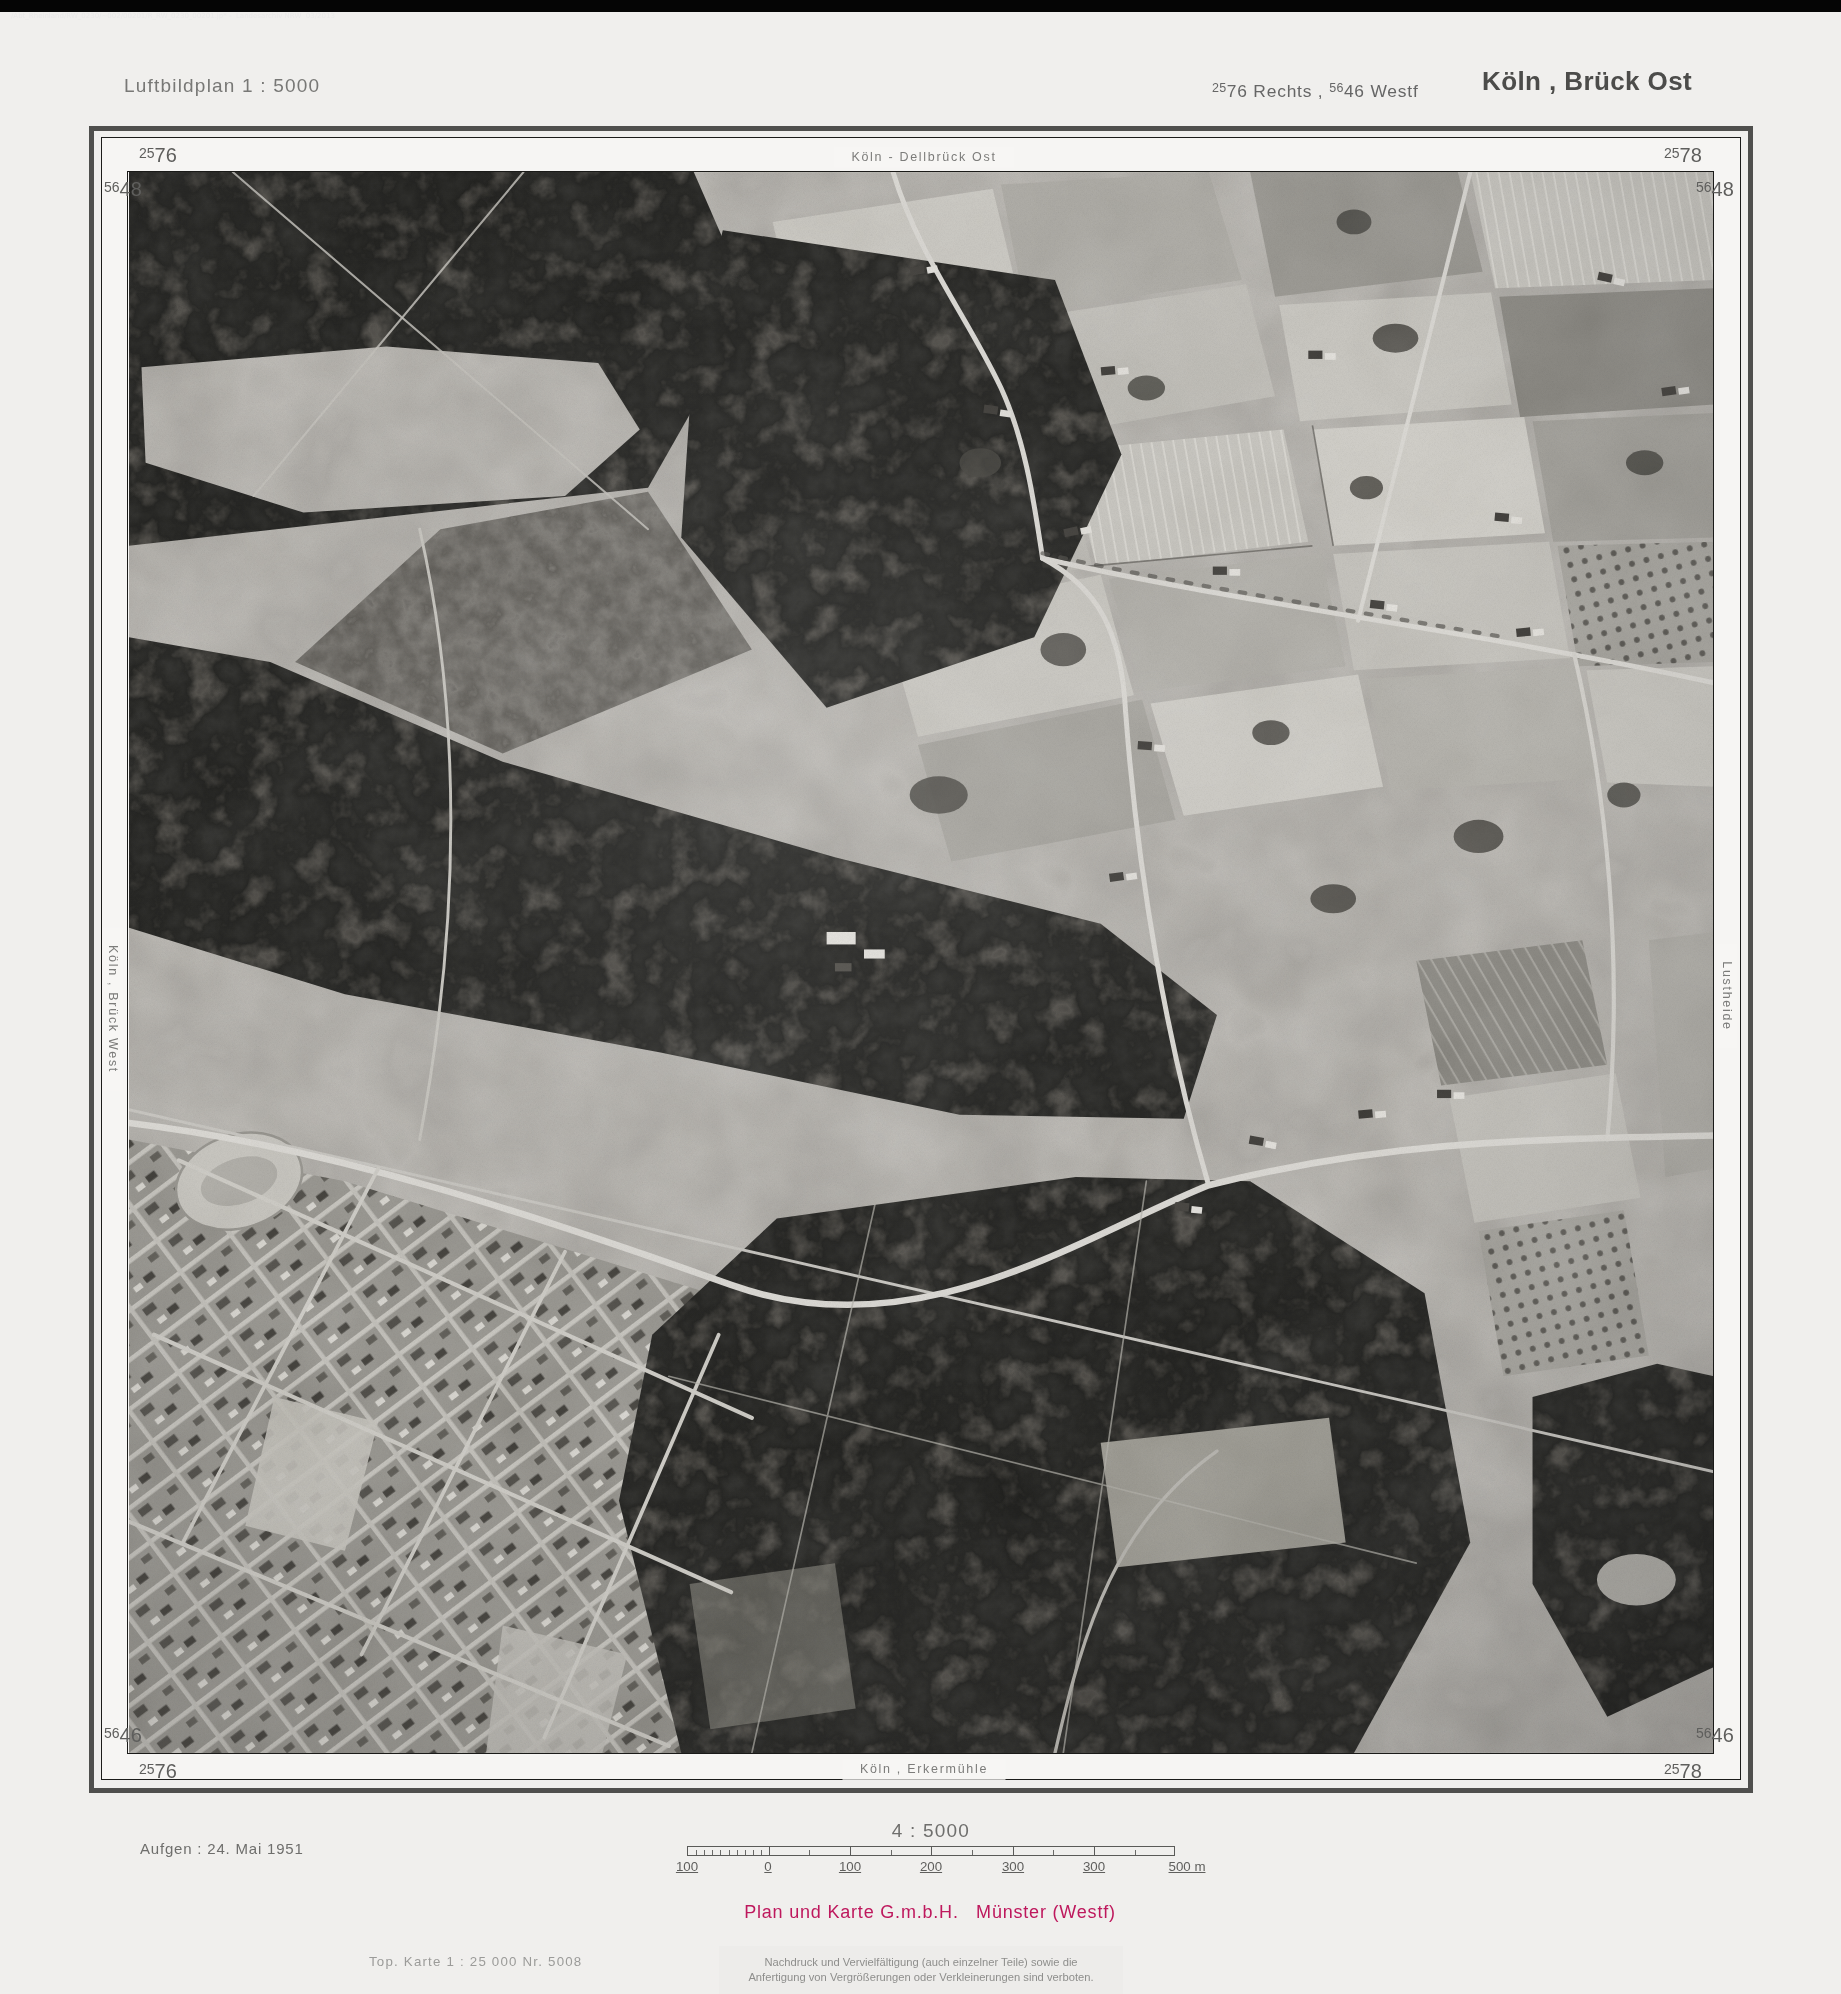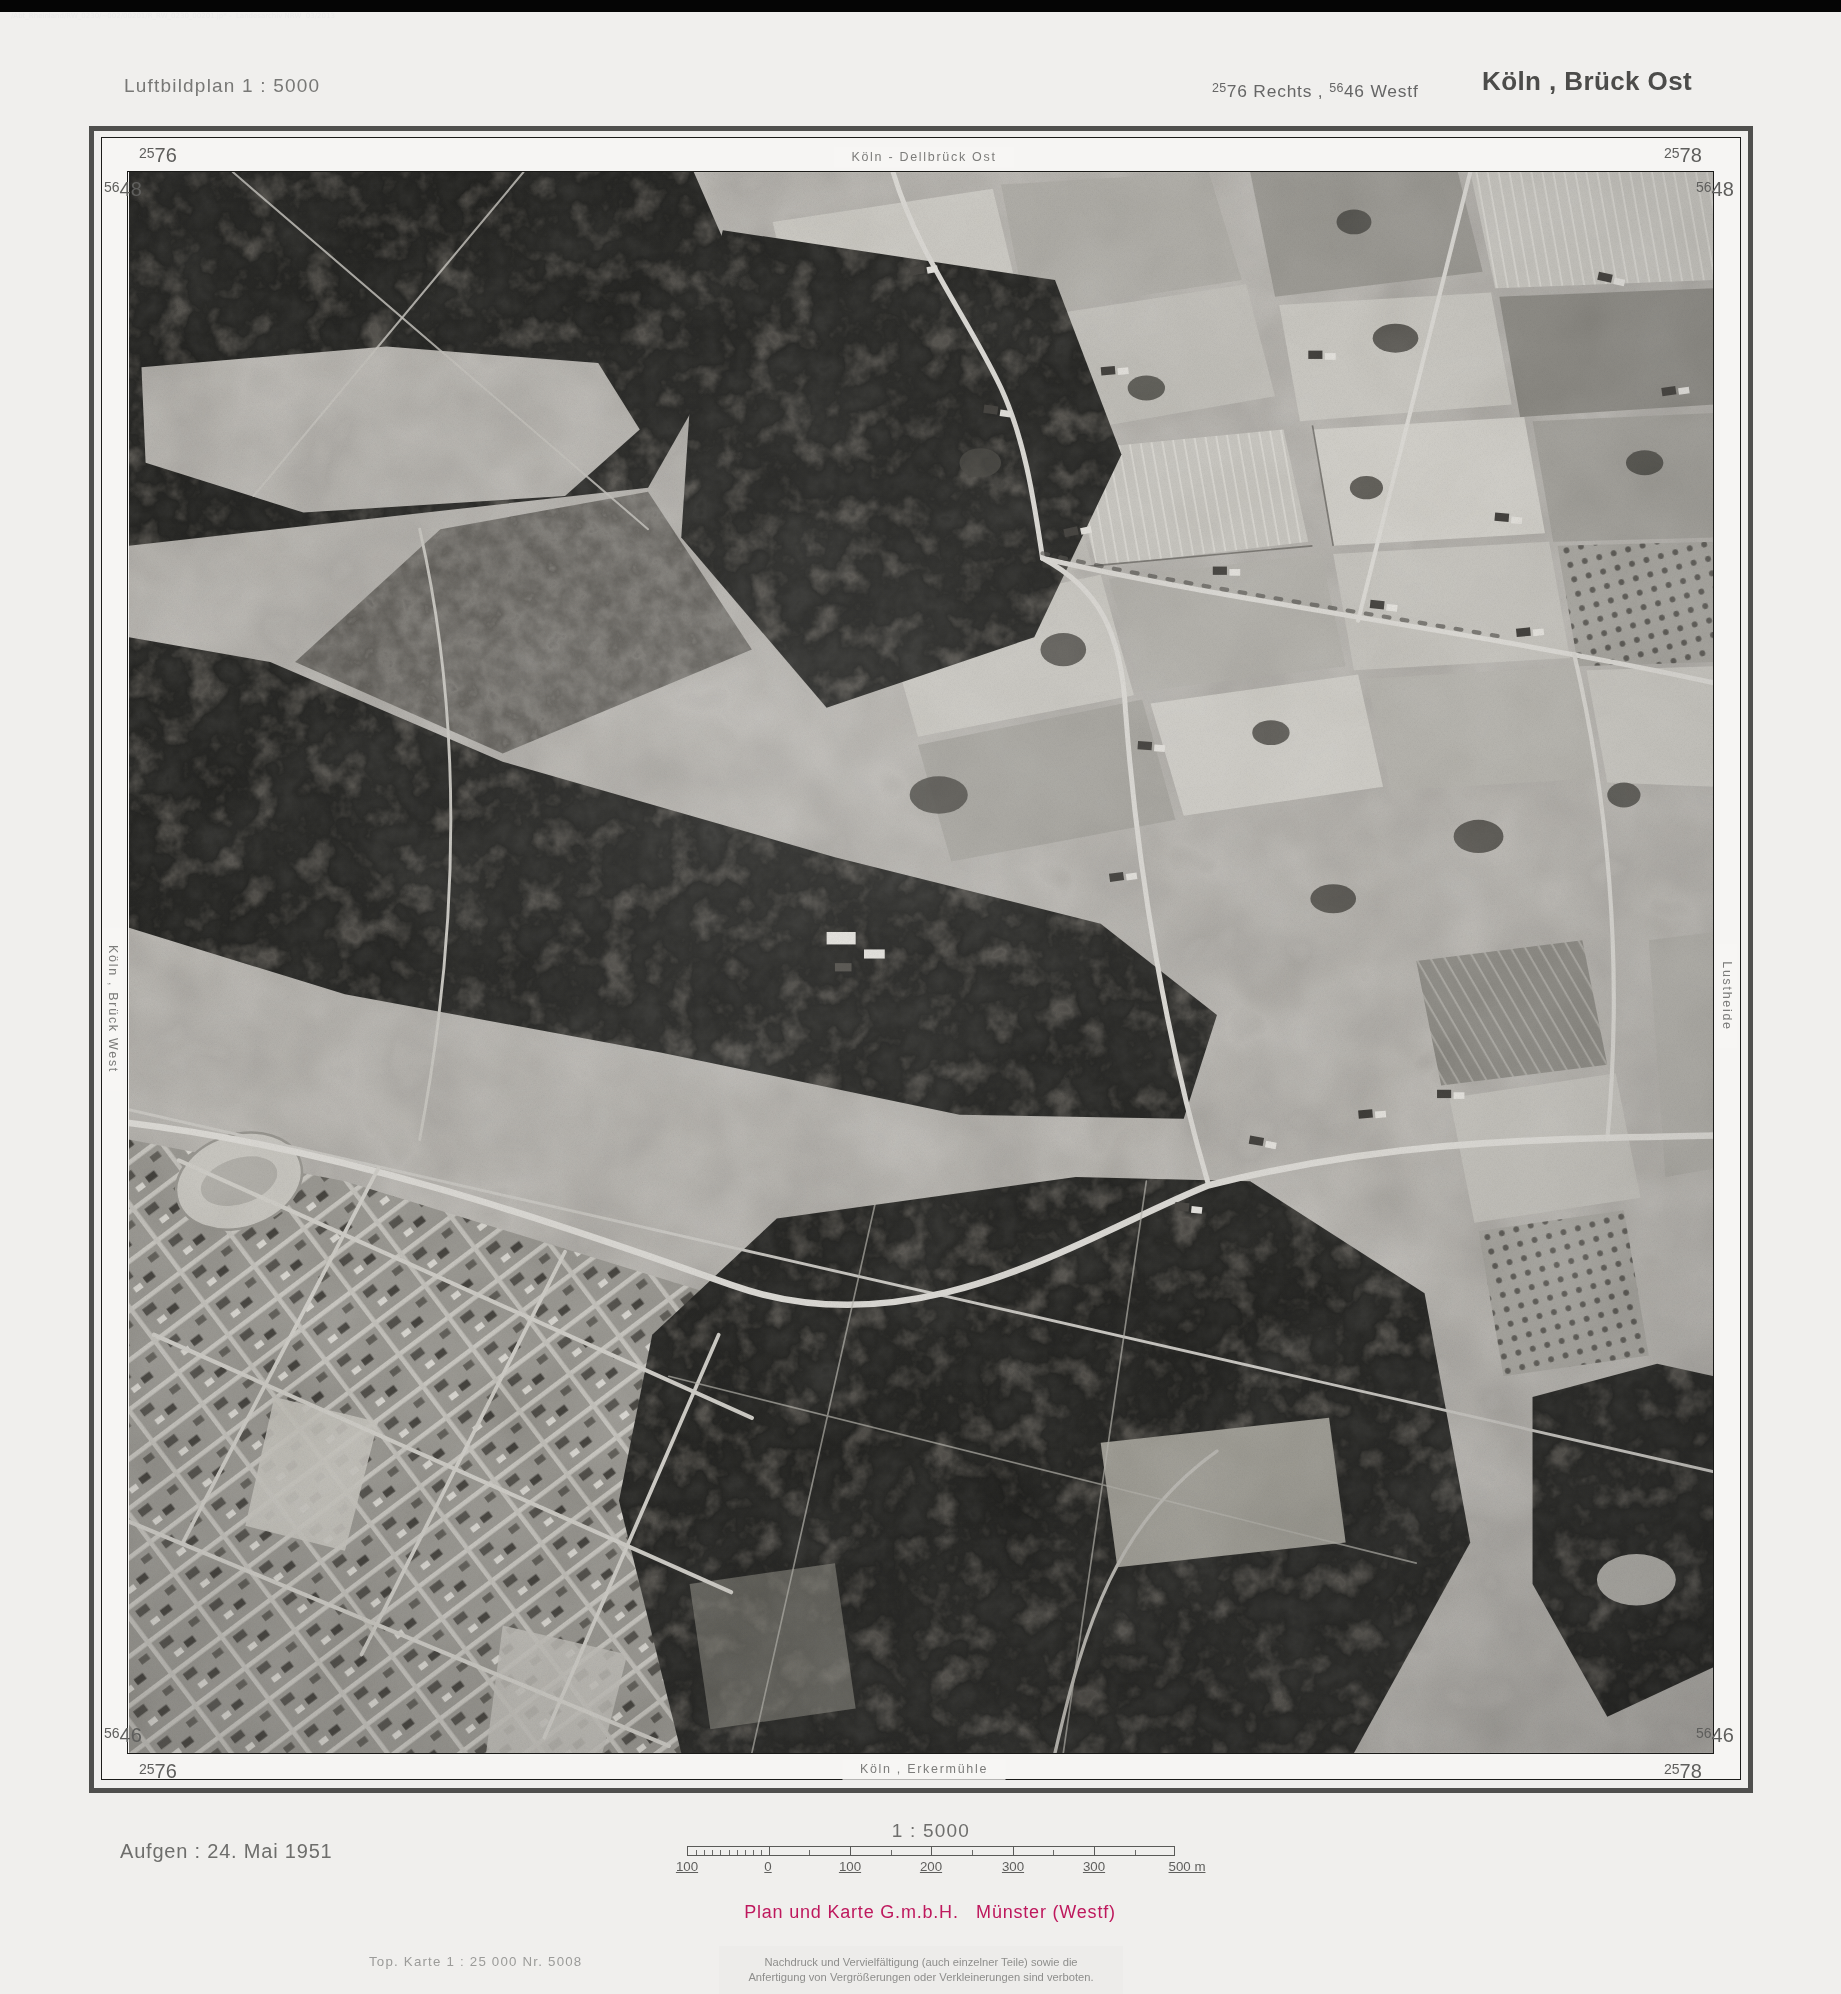--- a/index.html
+++ b/index.html
@@ -28,21 +28,21 @@
   .coord .sup{font-size:14px;position:relative;top:-3.7px;}
 
   
   .edge-label{font-size:12.5px;color:#7c7c7a;letter-spacing:1.7px;background:#f7f6f4;padding:3.3px 17.4px;white-space:nowrap;}
   .edge-left{left:113px;top:1009px;transform:translate(-50%,-50%) rotate(90deg);}
   .edge-right{left:1727px;top:996px;transform:translate(-50%,-50%) rotate(90deg);}
   .edge-top{left:924px;top:157px;transform:translate(-50%,-50%);}
   .edge-bottom{left:924px;top:1769px;transform:translate(-50%,-50%);}
 
   
-  .date{left:120px;top:1840px;font-size:20px;color:#6e6e6c;letter-spacing:0.8px;}
+  .date{left:140px;top:1840px;font-size:15px;color:#6e6e6c;letter-spacing:0.8px;}
   .scale-title{left:931px;top:1820px;transform:translateX(-50%);font-size:19px;color:#6f6f6d;letter-spacing:1.2px;}
   .scale-bar{left:687px;top:1846px;width:488px;height:10px;border:0.8px solid #5a5a58;box-sizing:border-box;}
   .scale-div{position:absolute;top:0;width:0.8px;height:100%;background:#5a5a58;}
   .scale-subtick{position:absolute;bottom:0;width:0.8px;height:4.6px;background:#6a6a68;}
   .scale-midtick{position:absolute;bottom:0;width:0.8px;height:5px;background:#6a6a68;}
   .scale-num{position:absolute;top:1859px;transform:translateX(-50%);font-size:13.3px;color:#5f5f5d;text-decoration:underline;}
   .rectification{left:1395px;top:1837px;width:374px;text-align:center;font-size:15.4px;color:#6e6e6c;line-height:20px;letter-spacing:0.4px;}
   .publisher{left:681px;top:1902px;width:498px;text-align:center;font-size:18px;color:#be185d;letter-spacing:0.8px;white-space:nowrap;}
   .publisher .gap{display:inline-block;width:17.4px;}
   .map-ref{left:369px;top:1954px;font-size:13.3px;color:#9b9b99;letter-spacing:1.2px;}
@@ -284,21 +284,21 @@
     <span class="sup">25</span><span>78</span>
   </div>
 
   <div class="abs edge-label edge-top">Köln - Dellbrück Ost</div>
   <div class="abs edge-label edge-left">Köln , Brück West</div>
   <div class="abs edge-label edge-right">Lustheide</div>
   <div class="abs edge-label edge-bottom">Köln , Erkermühle</div>
 
   <div class="abs date">Aufgen :  24. Mai 1951</div>
 
-  <div class="abs scale-title">1 : 5000</div>
+  <div class="abs scale-title">4 : 5000</div>
   <div class="abs scale-bar">
     <div class="scale-div" style="left:81px;"></div>
     <div class="scale-div" style="left:162px;"></div>
     <div class="scale-div" style="left:243px;"></div>
     <div class="scale-div" style="left:325px;"></div>
     <div class="scale-div" style="left:406px;"></div>
     <div class="scale-subtick" style="left:8px;"></div>
     <div class="scale-subtick" style="left:16px;"></div>
     <div class="scale-subtick" style="left:24px;"></div>
     <div class="scale-subtick" style="left:32px;"></div>

